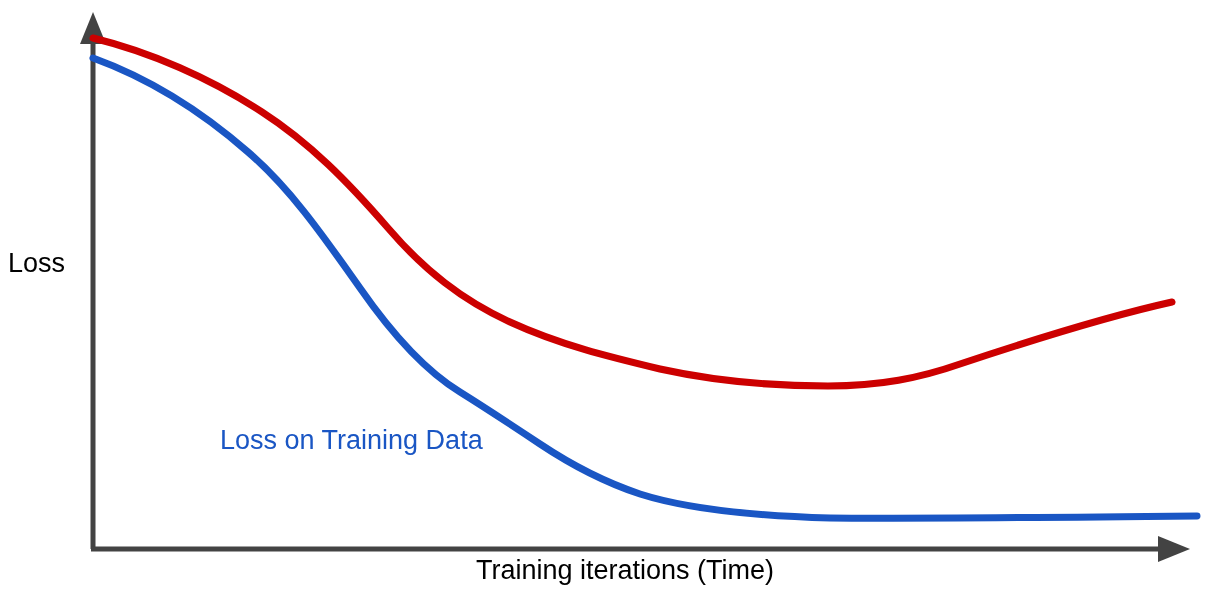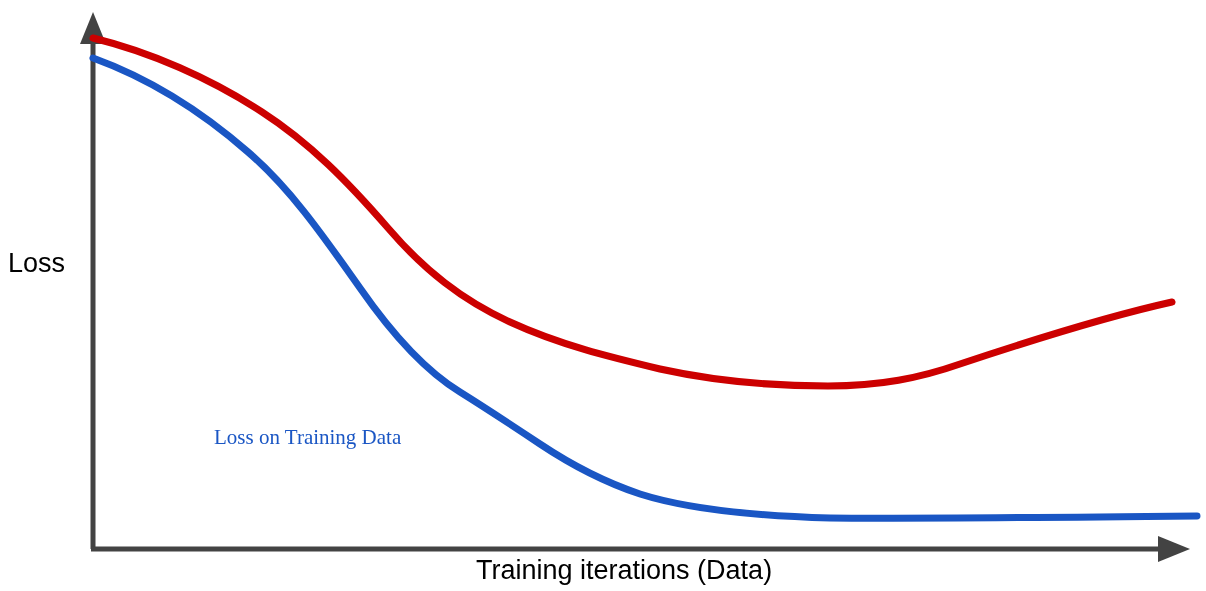--- a/index.html
+++ b/index.html
@@ -51,25 +51,24 @@
     font-size: 27px;
     color: #000000;
   }
   #label-validation {
     left: 505px;
     top: 249px;
     font-size: 27px;
     color: #990000;
   }
   #label-training {
-    left: 214px;
+    left: 220px;
     top: 427px;
-    font-size: 21px;
+    font-size: 27px;
     color: #1a56c4;
-    font-family: Liberation Serif, serif;
   }
 </style>
 </head>
 <body>
 
 <div id="chart-root">
 
   <svg id="chart-svg" width="1206" height="591" viewBox="0 0 1206 591">
 
     <line class="axis-line" x1="93" y1="549" x2="93" y2="34" stroke="#434343" stroke-width="5"></line>
@@ -92,18 +91,18 @@
              C 292,190 326,240 360,288
              C 392,334 424,370 460,392
              C 492,412 516,428 540,444
              C 570,464 604,482 640,494
              C 690,510 760,516 830,518
              C 900,519 1000,518 1197,516"></path>
   </svg>
 
   <div class="chart-label" id="ylabel">Loss</div>
 
-  <div class="chart-label" id="xlabel">Training iterations (Data)</div>
+  <div class="chart-label" id="xlabel">Training iterations (Time)</div>
 
 
   <div class="chart-label" id="label-training" style="color: rgb(26, 86, 196);">Loss on Training Data</div>
 
 </div>
 
 </body></html>

